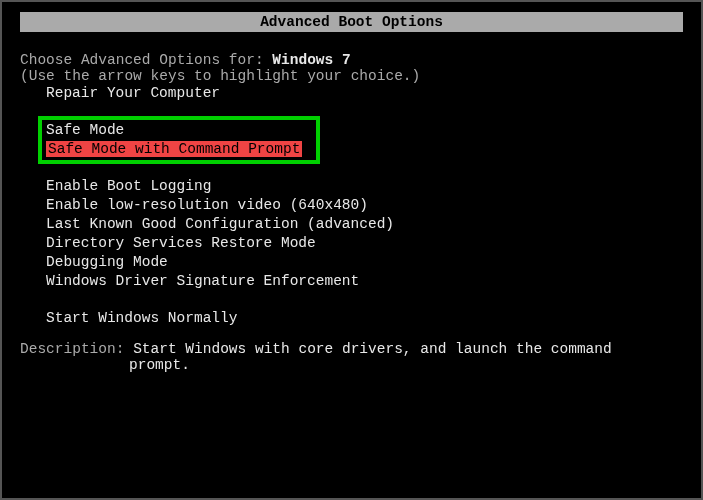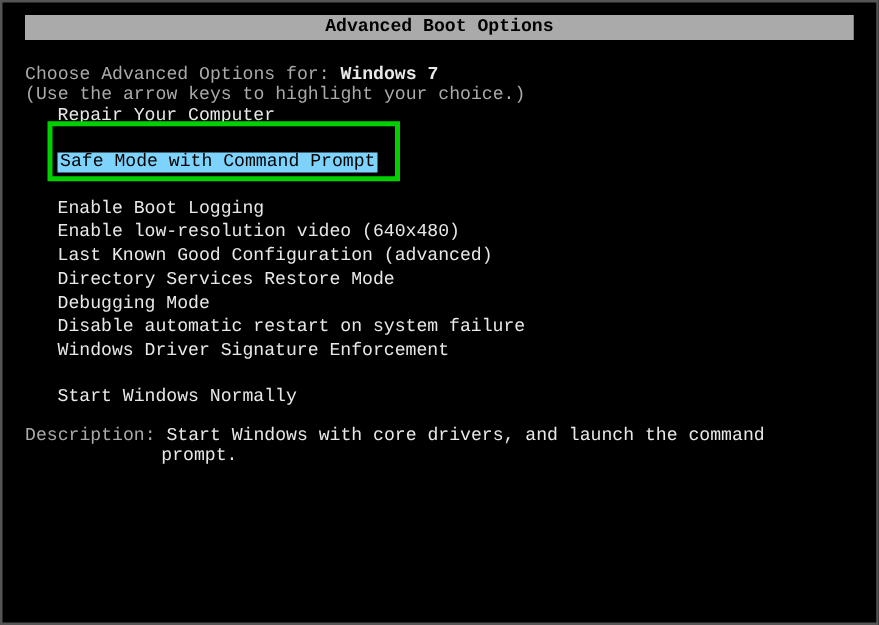--- a/index.html
+++ b/index.html
@@ -41,21 +41,21 @@
     }
     .option {
       color: #e8e8e8;
       padding: 1px 0;
       margin-bottom: 1px;
     }
     .option.selected {
       position: relative;
     }
     .option.selected .sel-text {
-      background: #7dd3fc;
+      background: #ef4444;
       color: #000;
       display: inline-block;
       padding: 0 2px;
     }
     .highlight-box {
       position: absolute;
       border: 4px solid #00d000;
       left: -8px;
       top: -24px;
       width: 282px;
@@ -86,31 +86,31 @@
 </div>
 
 <div class="prompt-line">
   <span>Choose Advanced Options for: </span><span class="os-name">Windows 7</span>
 </div>
 <div class="hint-line">(Use the arrow keys to highlight your choice.)</div>
 
 <div class="options">
   <div class="option">Repair Your Computer</div>
   <div class="gap"></div>
+  <div class="option">Safe Mode</div>
   <div class="option selected">
     <span class="sel-text">Safe Mode with Command Prompt</span>
     <div class="highlight-box"></div>
   </div>
   <div class="gap"></div>
   <div class="option">Enable Boot Logging</div>
   <div class="option">Enable low-resolution video (640x480)</div>
   <div class="option">Last Known Good Configuration (advanced)</div>
   <div class="option">Directory Services Restore Mode</div>
   <div class="option">Debugging Mode</div>
-  <div class="option">Disable automatic restart on system failure</div>
   <div class="option">Windows Driver Signature Enforcement</div>
   <div class="gap"></div>
   <div class="option">Start Windows Normally</div>
 </div>
 
 <div class="desc">
   <span class="desc-label">Description: </span><span class="desc-text">Start Windows with core drivers, and launch the command</span>
   <div class="desc-line2"><span class="desc-text">prompt.</span></div>
 </div>
 

